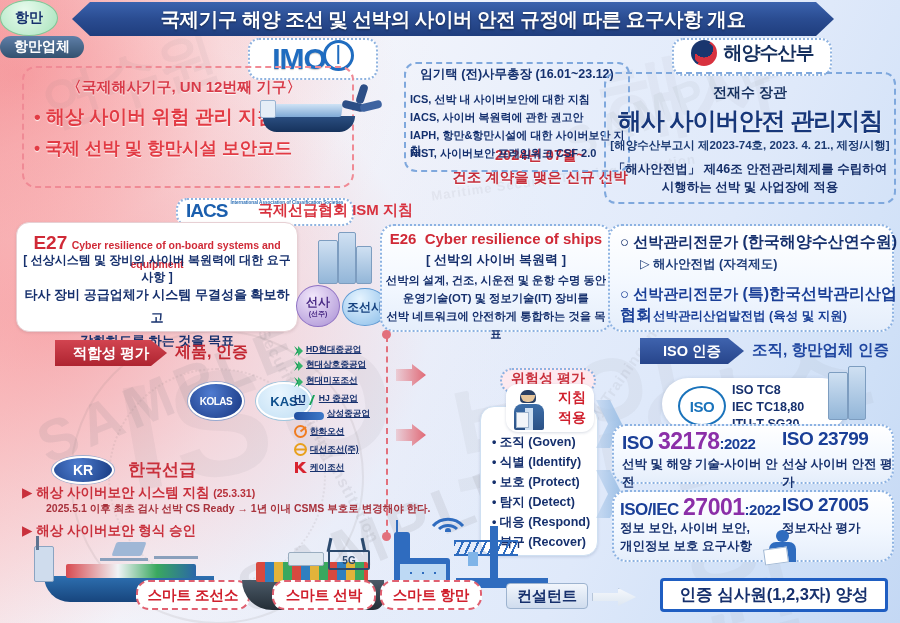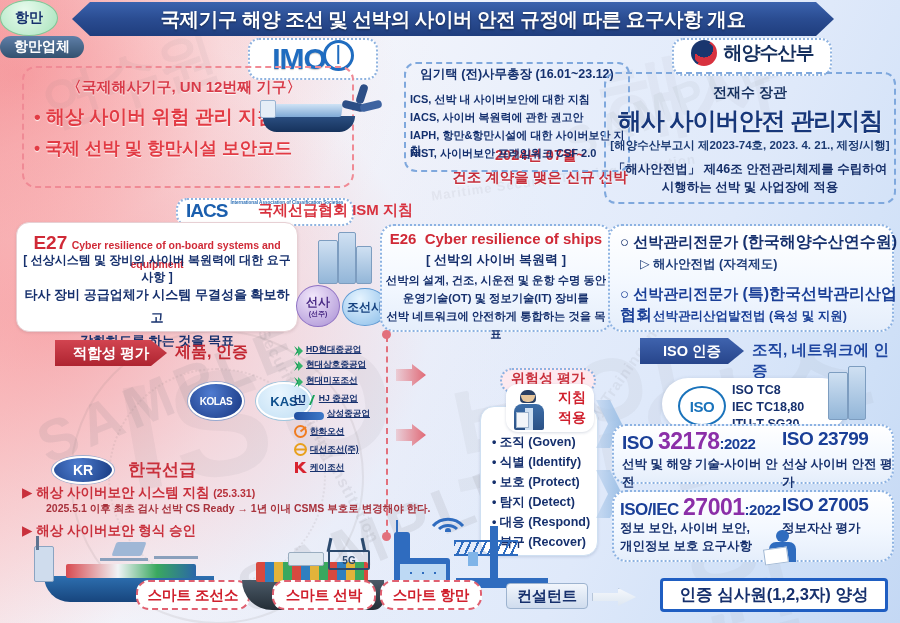--- a/index.html
+++ b/index.html
@@ -421,21 +421,21 @@
   <div class="risk-li" style="top:454px;">• 식별 (Identify)</div>
   <div class="risk-li" style="top:474px;">• 보호 (Protect)</div>
   <div class="risk-li" style="top:494px;">• 탐지 (Detect)</div>
   <div class="risk-li" style="top:514px;">• 대응 (Respond)</div>
   <div class="risk-li" style="top:534px;">• 복구 (Recover)</div>
 
   <div class="arrow-blue" style="left:596px;top:400px;"></div>
   <div class="arrow-blue" style="left:596px;top:470px;"></div>
 
   <div class="ribbon" id="iso-ribbon">ISO 인증</div>
-  <div id="iso-label">조직, 네트워크에 인증</div>
+  <div id="iso-label">조직, 항만업체 인증</div>
   <div class="panel" id="iso-badge-card"></div>
   <div id="iso-globe">ISO</div>
   <div id="iso-tc">
     <div>ISO TC8</div>
     <div>IEC TC18,80</div>
     <div>ITU-T SG20</div>
   </div>
   <div class="doc-stack" style="left:828px;top:372px;width:18px;height:46px;"></div>
   <div class="doc-stack" style="left:848px;top:366px;width:16px;height:52px;"></div>
 

